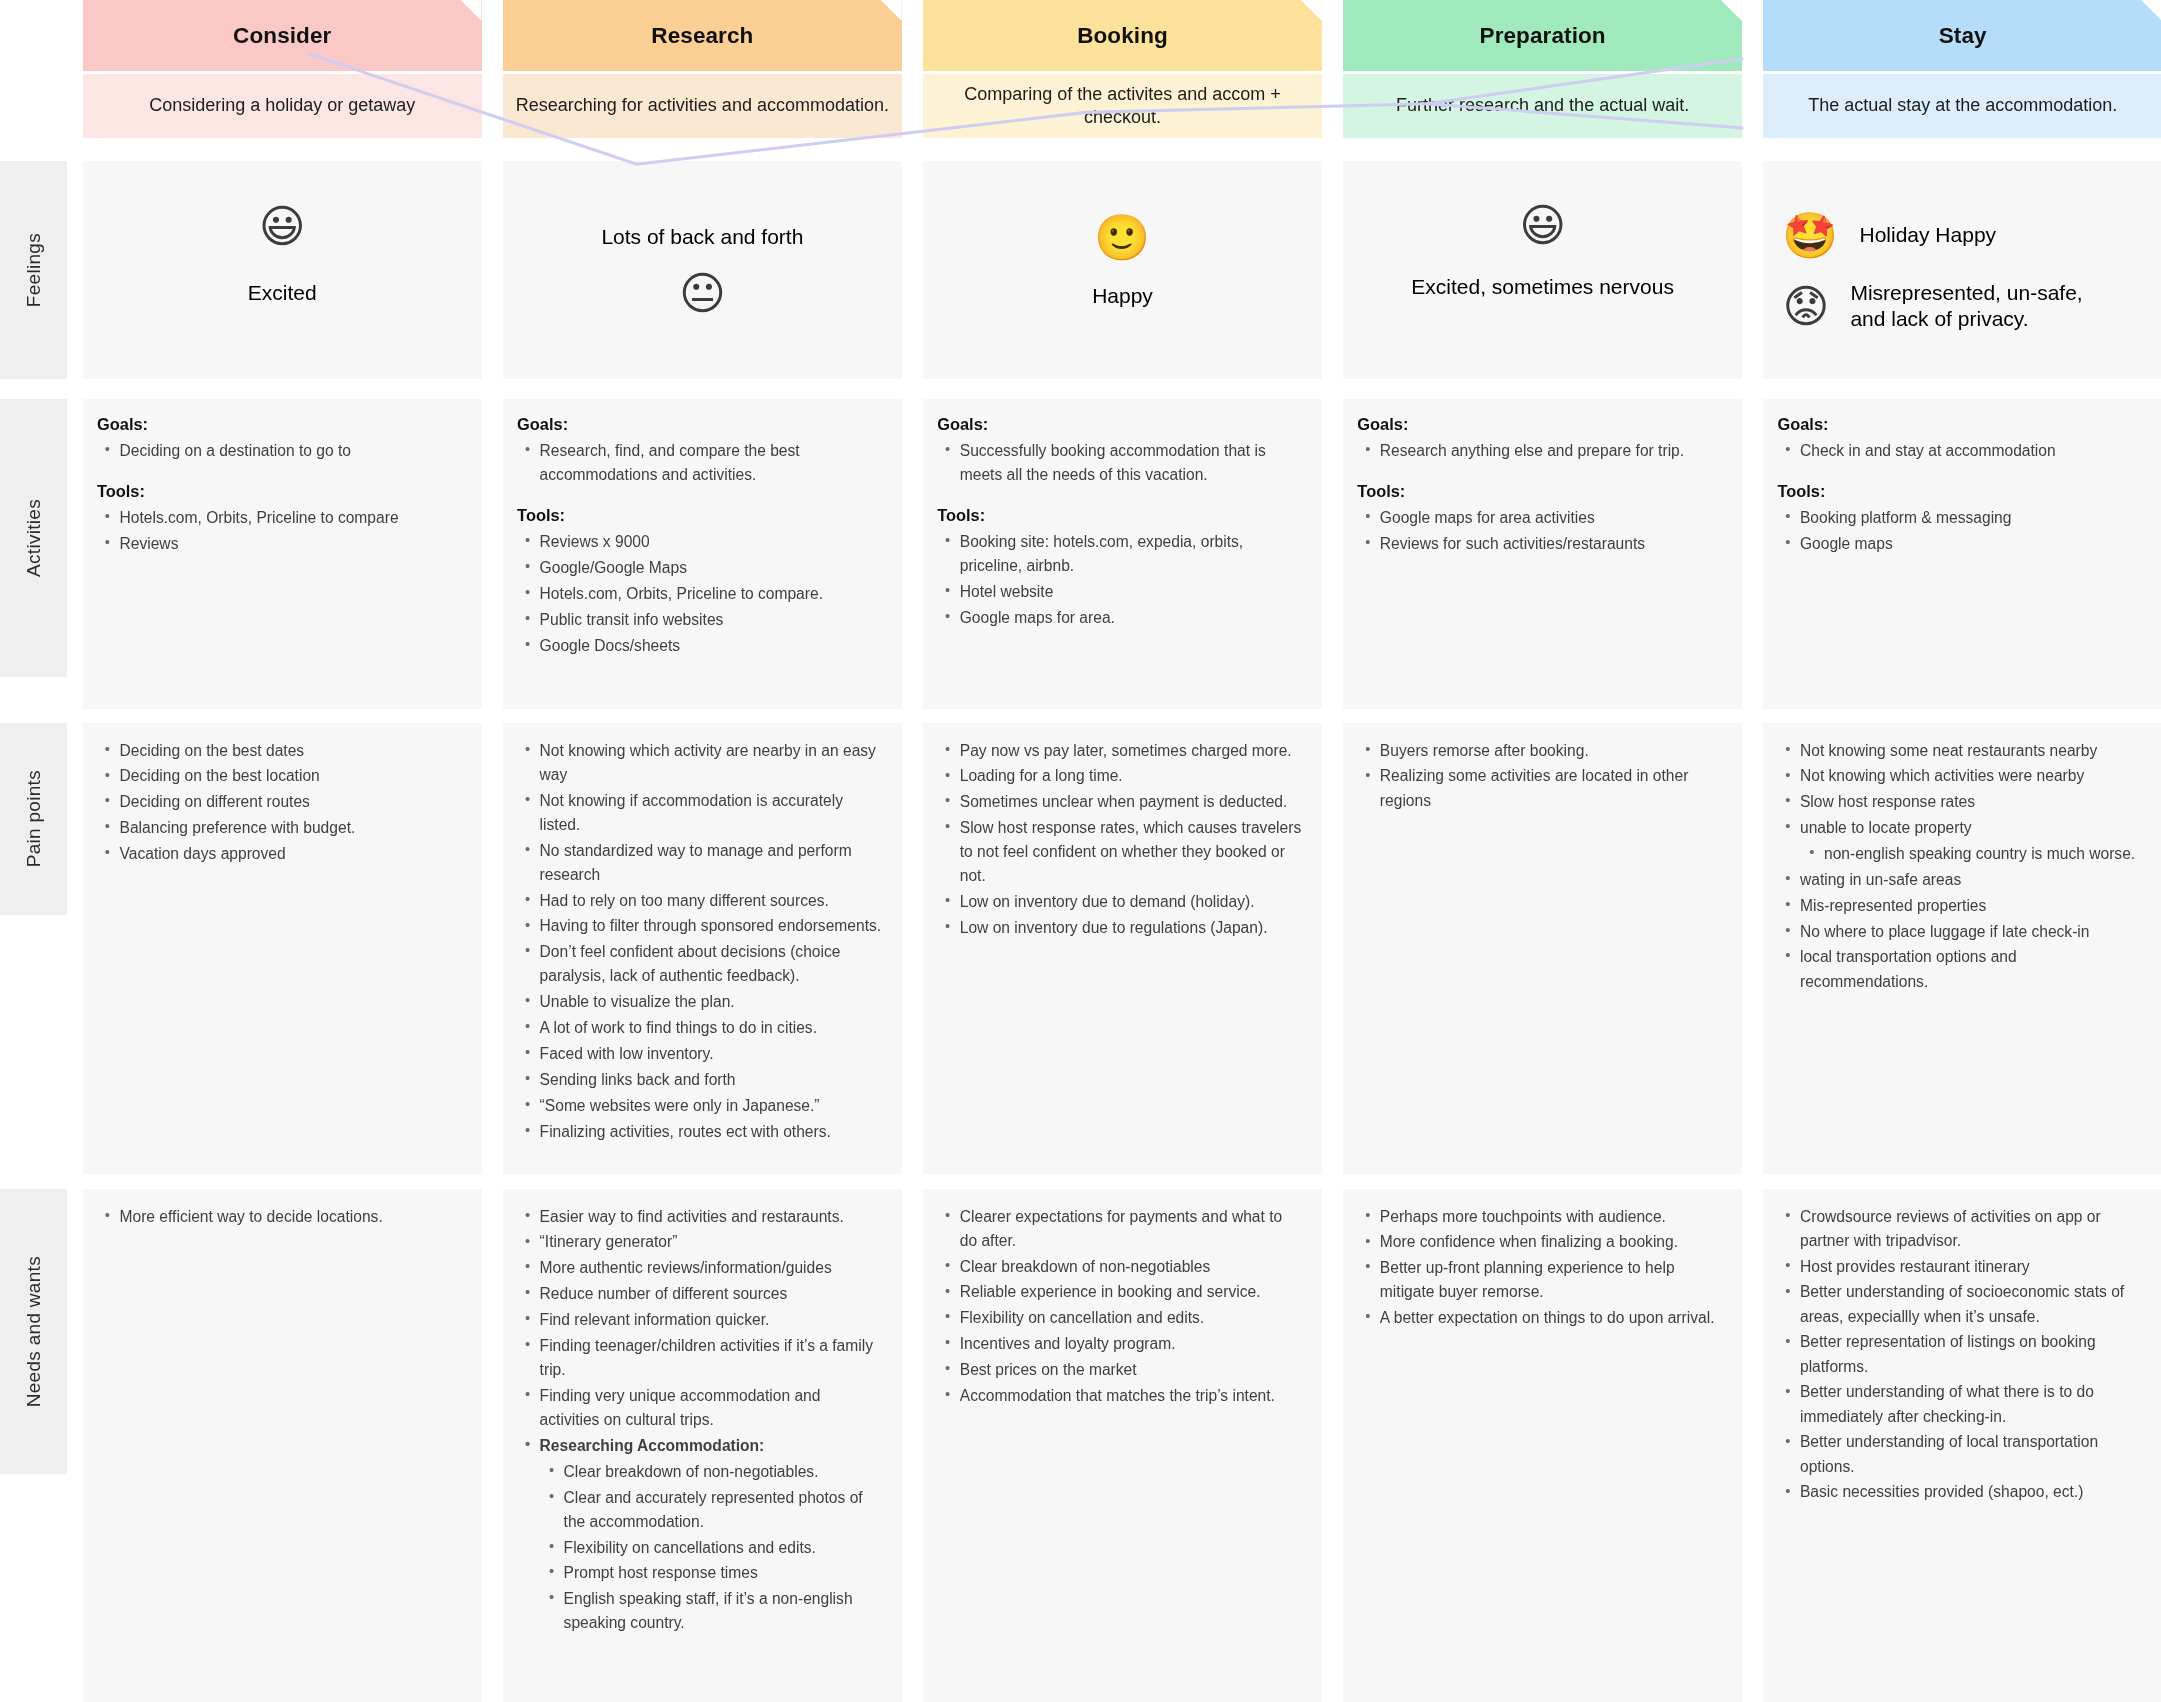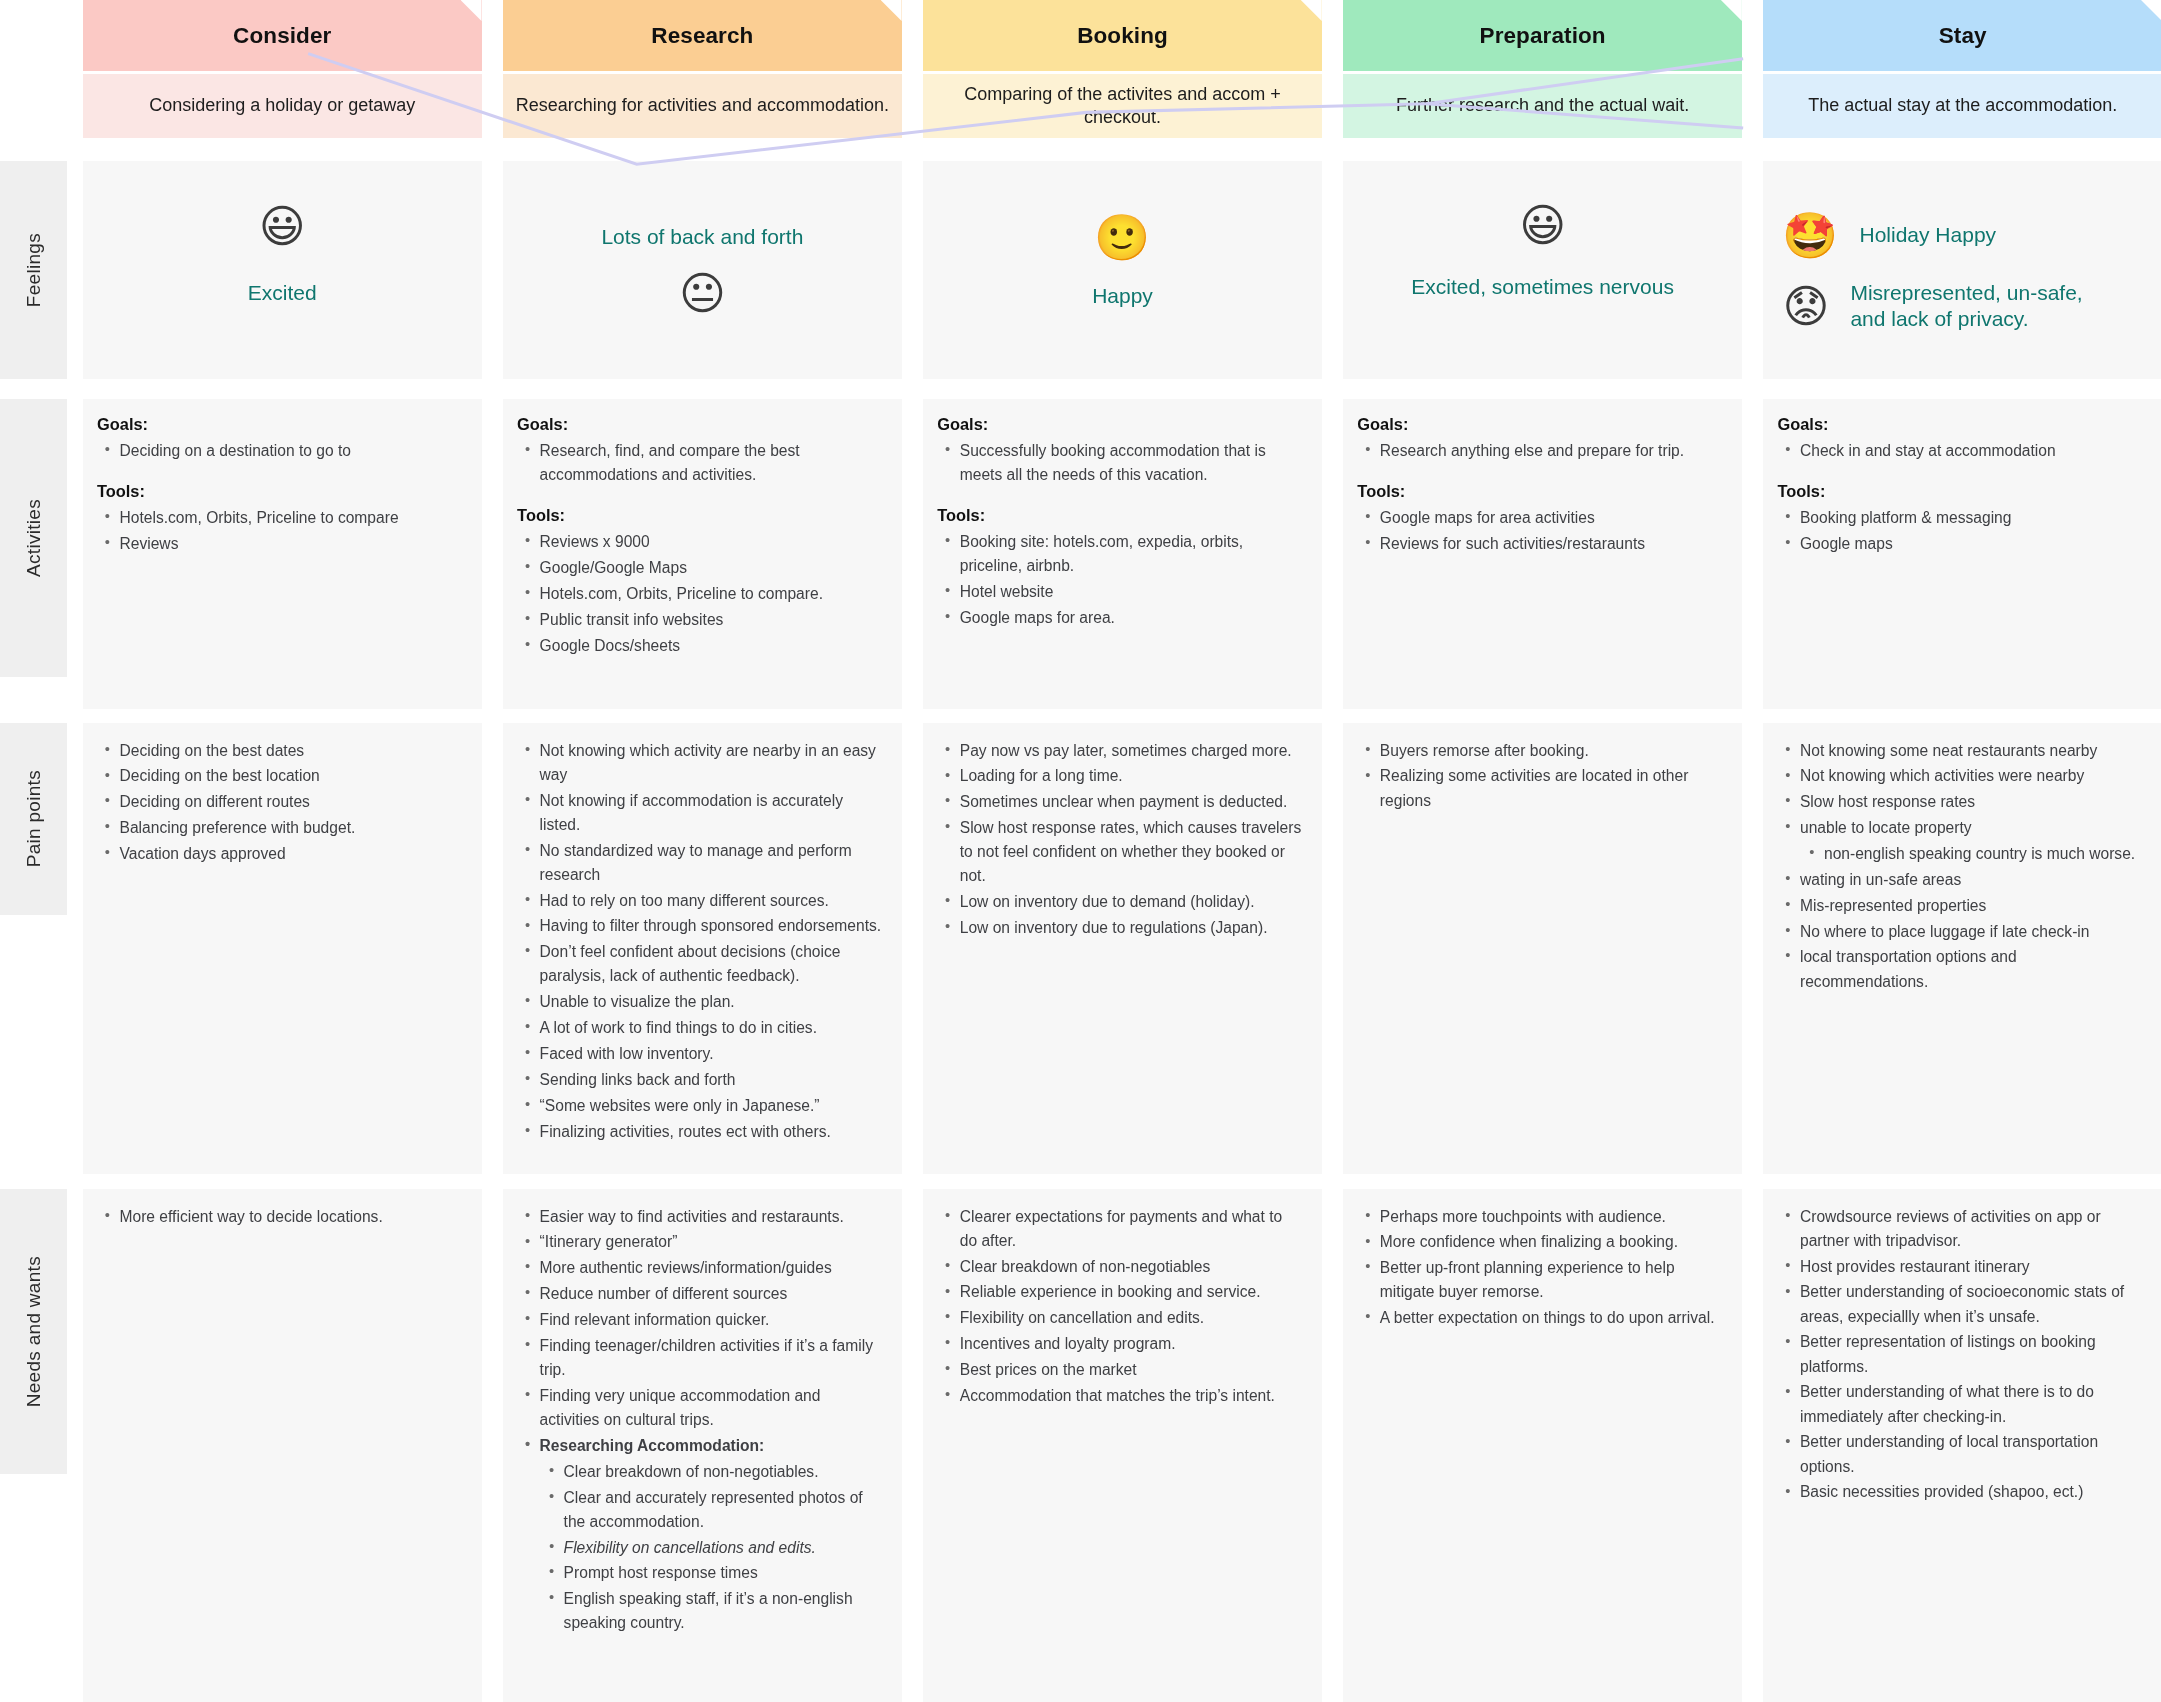--- a/index.html
+++ b/index.html
@@ -91,21 +91,21 @@
     display: flex;
     flex-direction: column;
   }
   .feel-emoji {
     font-size: 45px;
     line-height: 1;
     font-family: "DejaVu Sans", sans-serif;
   }
   .feel-text {
     font-size: 21px;
-    color: #0f766e;
+    color: #000000;
     line-height: 1.25;
   }
   
   .feel-center { align-items: center; }
   .feel-a { padding-top: 24px; }
   .feel-a .feel-text { margin-top: 31px; }
   .feel-b { justify-content: center; align-items: center; }
   .feel-b .feel-text { margin-bottom: 5.2px; }
   .feel-b .feel-emoji { margin-top: 15.6px; }
   .feel-c { align-items: center; padding-top: 35px; }
@@ -424,21 +424,21 @@
           <li>Easier way to find activities and restaraunts.</li>
           <li>“Itinerary generator”</li>
           <li>More authentic reviews/information/guides</li>
           <li>Reduce number of different sources</li>
           <li>Find relevant information quicker.</li>
           <li>Finding teenager/children activities if it’s a family trip.</li>
           <li>Finding very unique accommodation and activities on cultural trips.</li>
           <li class="bold-item">Researching Accommodation:<ul class="lst">
               <li style="font-weight: normal; color: rgb(63, 64, 68);">Clear breakdown of non-negotiables.</li>
               <li style="font-weight: normal; color: rgb(63, 64, 68);">Clear and accurately represented photos of the accommodation.</li>
-              <li style="font-weight: normal; color: rgb(63, 64, 68); font-style: italic;">Flexibility on cancellations and edits.</li>
+              <li style="font-weight: normal; color: rgb(63, 64, 68);">Flexibility on cancellations and edits.</li>
               <li style="font-weight: normal; color: rgb(63, 64, 68);">Prompt host response times</li>
               <li style="font-weight: normal; color: rgb(63, 64, 68);">English speaking staff, if it’s a non-english speaking country.</li>
             </ul></li>
         </ul>
     </div>
 
     <div class="cell pad-lists">
       <ul class="lst">
           <li>Clearer expectations for payments and what to do after.</li>
           <li>Clear breakdown of non-negotiables</li>

